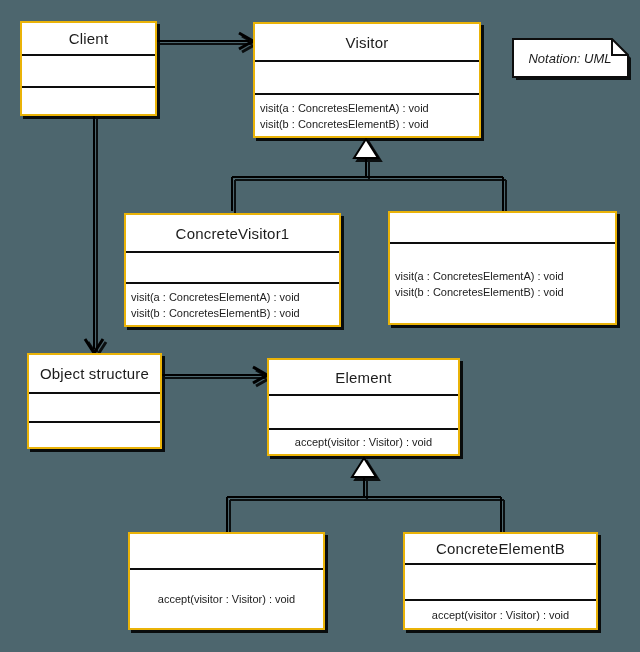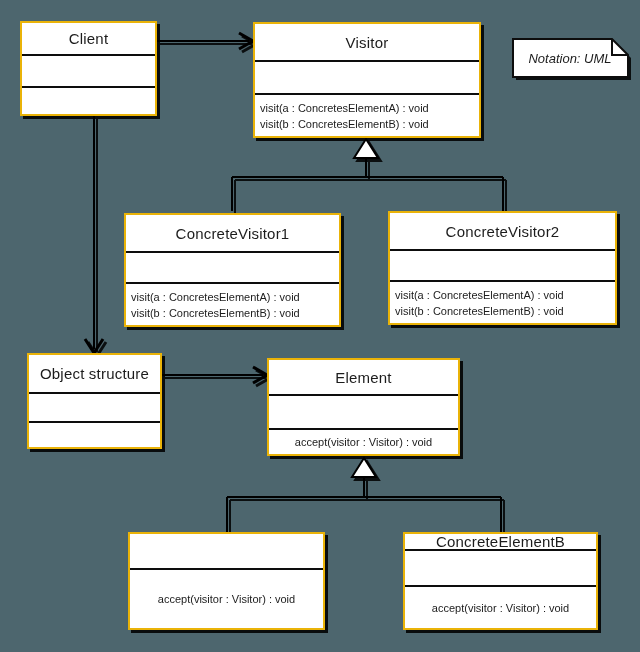--- a/index.html
+++ b/index.html
@@ -117,21 +117,20 @@
   <div class="cls" style="left:124px;top:213px;width:217px;height:114px">
     <div class="title" style="height:38px">ConcreteVisitor1</div>
     <div class="attrs" style="height:31px"></div>
     <div class="methods">
       <span>visit(a : ConcretesElementA) : void</span>
       <span>visit(b : ConcretesElementB) : void</span>
     </div>
   </div>
 
   <div class="cls" style="left:388px;top:211px;width:229px;height:114px">
-    <div class="title" style="height:38px">ConcreteVisitor2</div>
     <div class="attrs" style="height:31px"></div>
     <div class="methods">
       <span>visit(a : ConcretesElementA) : void</span>
       <span>visit(b : ConcretesElementB) : void</span>
     </div>
   </div>
 
   <div class="cls" style="left:27px;top:353px;width:135px;height:96px">
     <div class="title" style="height:39px">Object structure</div>
     <div class="attrs" style="height:29px"></div>
@@ -147,20 +146,20 @@
   </div>
 
   <div class="cls" style="left:128px;top:532px;width:197px;height:98px">
     <div class="attrs" style="height:36px"></div>
     <div class="methods centered">
       <span>accept(visitor : Visitor) : void</span>
     </div>
   </div>
 
   <div class="cls" style="left:403px;top:532px;width:195px;height:98px">
-    <div class="title" style="height:17px">ConcreteElementB</div>
+    <div class="title" style="height:31px">ConcreteElementB</div>
     <div class="attrs" style="height:36px"></div>
     <div class="methods centered">
       <span>accept(visitor : Visitor) : void</span>
     </div>
   </div>
 
 </div>
 
 </body></html>

